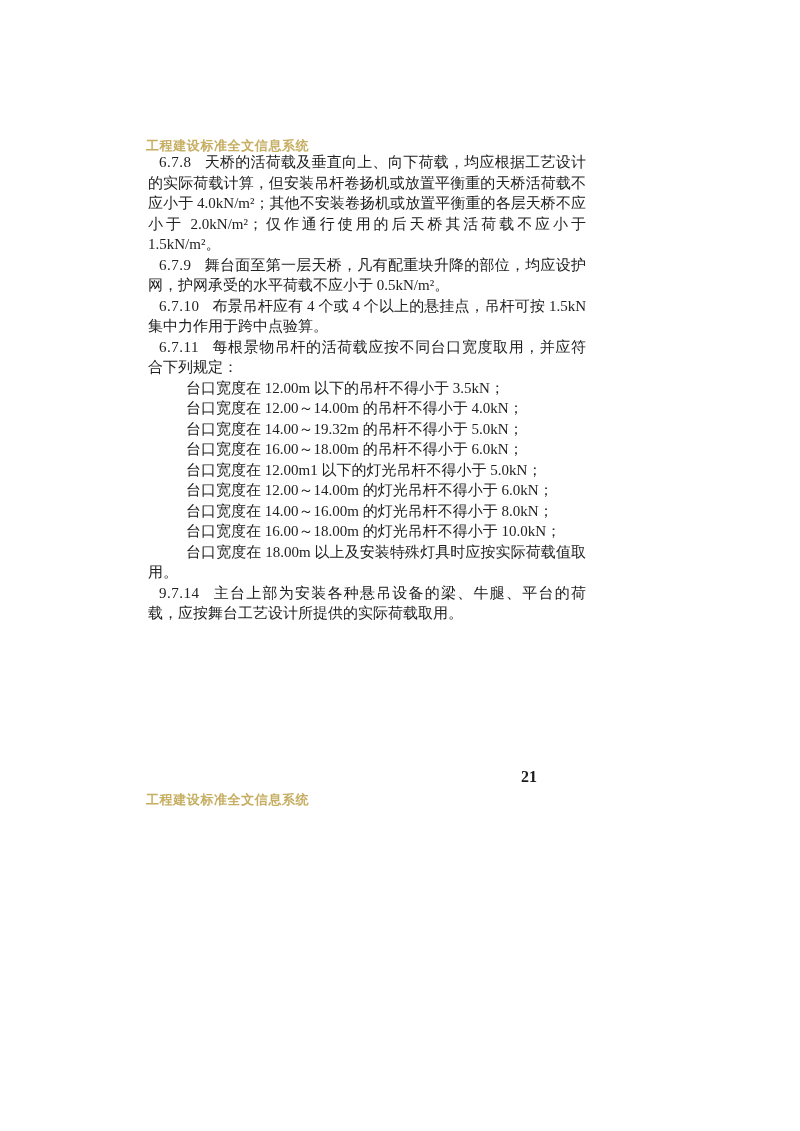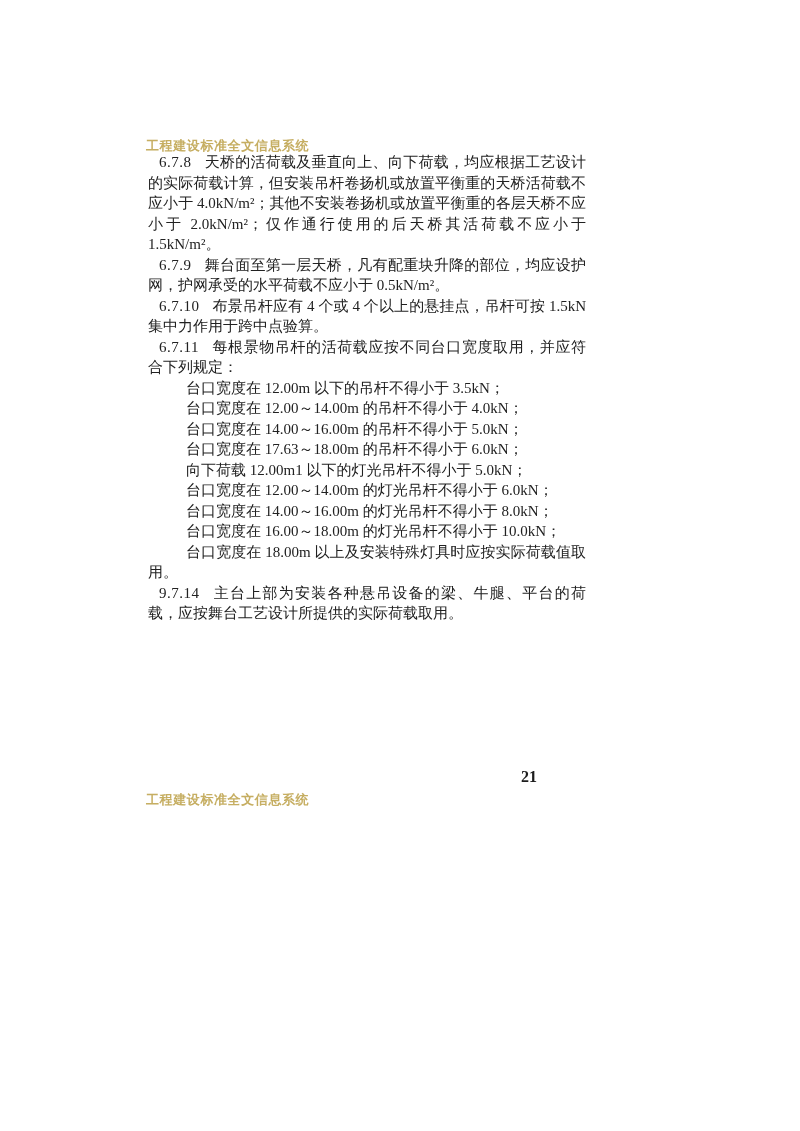--- a/index.html
+++ b/index.html
@@ -76,24 +76,24 @@
 
     <p class="para">
       <span class="num">6.7.10</span><span>布景吊杆应有 4 个或 4 个以上的悬挂点，吊杆可按 1.5kN 集中力作用于跨中点验算。</span>
     </p>
 
     <p class="para">
       <span class="num">6.7.11</span><span>每根景物吊杆的活荷载应按不同台口宽度取用，并应符合下列规定：</span>
     </p>
     <p class="item">台口宽度在 12.00m 以下的吊杆不得小于 3.5kN；</p>
     <p class="item">台口宽度在 12.00～14.00m 的吊杆不得小于 4.0kN；</p>
-    <p class="item">台口宽度在 14.00～16.00m 的吊杆不得小于 5.0kN；</p>
-    <p class="item">台口宽度在 17.63～18.00m 的吊杆不得小于 6.0kN；</p>
+    <p class="item">台口宽度在 14.00～19.32m 的吊杆不得小于 5.0kN；</p>
+    <p class="item">台口宽度在 16.00～18.00m 的吊杆不得小于 6.0kN；</p>
 
-    <p class="item">向下荷载 12.00m1 以下的灯光吊杆不得小于 5.0kN；</p>
+    <p class="item">台口宽度在 12.00m1 以下的灯光吊杆不得小于 5.0kN；</p>
     <p class="item">台口宽度在 12.00～14.00m 的灯光吊杆不得小于 6.0kN；</p>
     <p class="item">台口宽度在 14.00～16.00m 的灯光吊杆不得小于 8.0kN；</p>
     <p class="item">台口宽度在 16.00～18.00m 的灯光吊杆不得小于 10.0kN；</p>
     <p class="item">台口宽度在 18.00m 以上及安装特殊灯具时应按实际荷载值取用。</p>
 
 
     <p class="para">
       <span class="num">9.7.14</span><span>主台上部为安装各种悬吊设备的梁、牛腿、平台的荷载，应按舞台工艺设计所提供的实际荷载取用。</span>
     </p>
 

